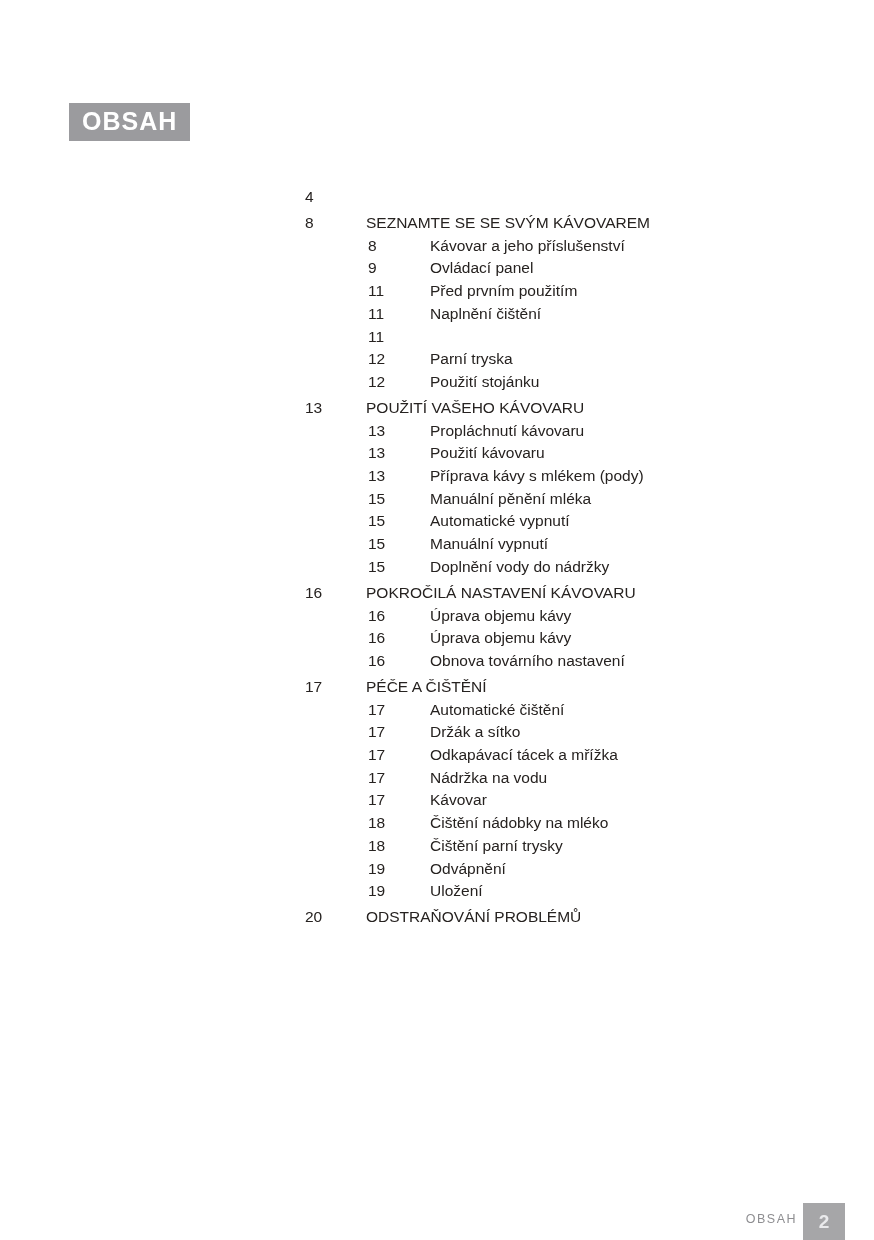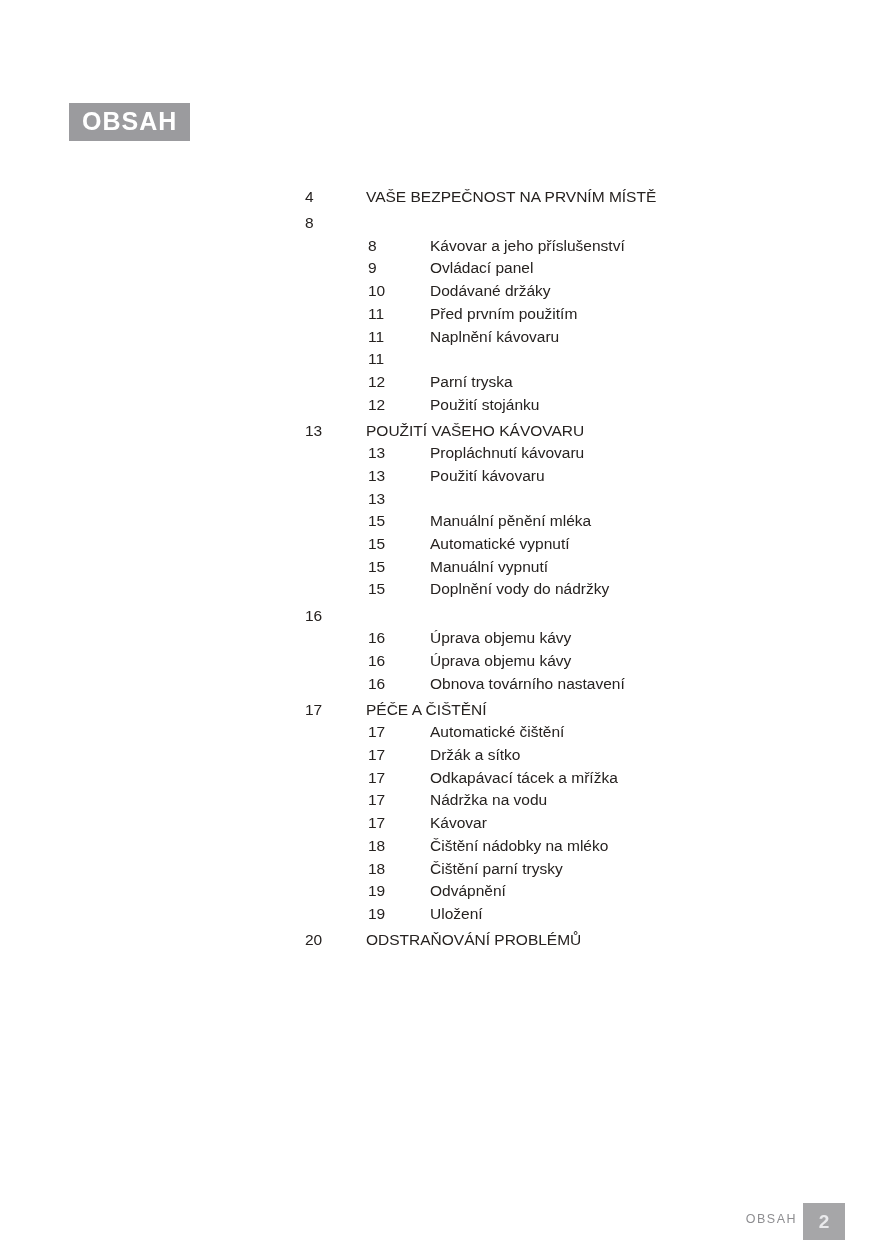--- a/index.html
+++ b/index.html
@@ -98,44 +98,40 @@
 
 <div class="page">
 
   <div class="banner">
     <span class="banner-text">OBSAH</span>
   </div>
 
   <nav class="toc" id="toc">
       <div class="toc-row level-1">
         <span class="toc-num">4</span>
-        <span class="toc-title">VAŠE BEZPEČNOST NA PRVNÍM MÍSTĚ</span>
       </div>
       <div class="toc-row level-1">
         <span class="toc-num">8</span>
+        <span class="toc-title">SEZNAMTE SE SE SVÝM KÁVOVAREM</span>
       </div>
       <div class="toc-row level-2">
         <span class="toc-num">8</span>
         <span class="toc-title">Kávovar a jeho příslušenství</span>
       </div>
       <div class="toc-row level-2">
         <span class="toc-num">9</span>
         <span class="toc-title">Ovládací panel</span>
       </div>
       <div class="toc-row level-2">
-        <span class="toc-num">10</span>
-        <span class="toc-title">Dodávané držáky</span>
-      </div>
-      <div class="toc-row level-2">
         <span class="toc-num">11</span>
         <span class="toc-title">Před prvním použitím</span>
       </div>
       <div class="toc-row level-2">
         <span class="toc-num">11</span>
-        <span class="toc-title">Naplnění kávovaru</span>
+        <span class="toc-title">Naplnění čištění</span>
       </div>
       <div class="toc-row level-2">
         <span class="toc-num">11</span>
       </div>
       <div class="toc-row level-2">
         <span class="toc-num">12</span>
         <span class="toc-title">Parní tryska</span>
       </div>
       <div class="toc-row level-2">
         <span class="toc-num">12</span>
@@ -148,39 +144,41 @@
       <div class="toc-row level-2">
         <span class="toc-num">13</span>
         <span class="toc-title">Propláchnutí kávovaru</span>
       </div>
       <div class="toc-row level-2">
         <span class="toc-num">13</span>
         <span class="toc-title">Použití kávovaru</span>
       </div>
       <div class="toc-row level-2">
         <span class="toc-num">13</span>
+        <span class="toc-title">Příprava kávy s mlékem (pody)</span>
       </div>
       <div class="toc-row level-2">
         <span class="toc-num">15</span>
         <span class="toc-title">Manuální pěnění mléka</span>
       </div>
       <div class="toc-row level-2">
         <span class="toc-num">15</span>
         <span class="toc-title">Automatické vypnutí</span>
       </div>
       <div class="toc-row level-2">
         <span class="toc-num">15</span>
         <span class="toc-title">Manuální vypnutí</span>
       </div>
       <div class="toc-row level-2">
         <span class="toc-num">15</span>
         <span class="toc-title">Doplnění vody do nádržky</span>
       </div>
       <div class="toc-row level-1">
         <span class="toc-num">16</span>
+        <span class="toc-title">POKROČILÁ NASTAVENÍ KÁVOVARU</span>
       </div>
       <div class="toc-row level-2">
         <span class="toc-num">16</span>
         <span class="toc-title">Úprava objemu kávy</span>
       </div>
       <div class="toc-row level-2">
         <span class="toc-num">16</span>
         <span class="toc-title">Úprava objemu kávy</span>
       </div>
       <div class="toc-row level-2">

